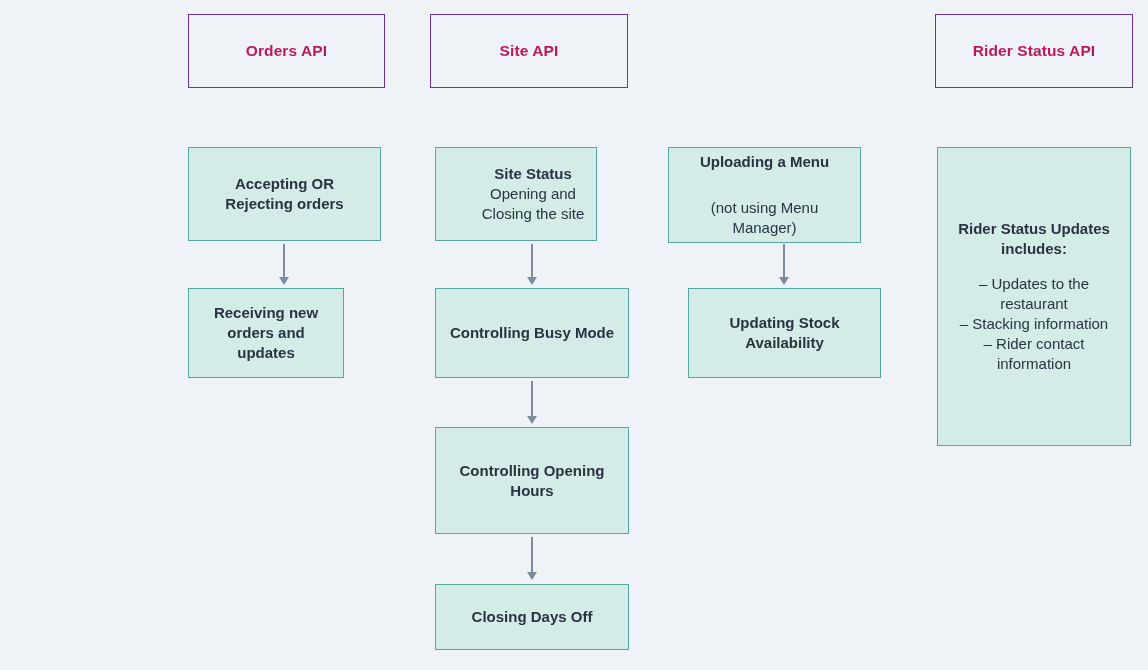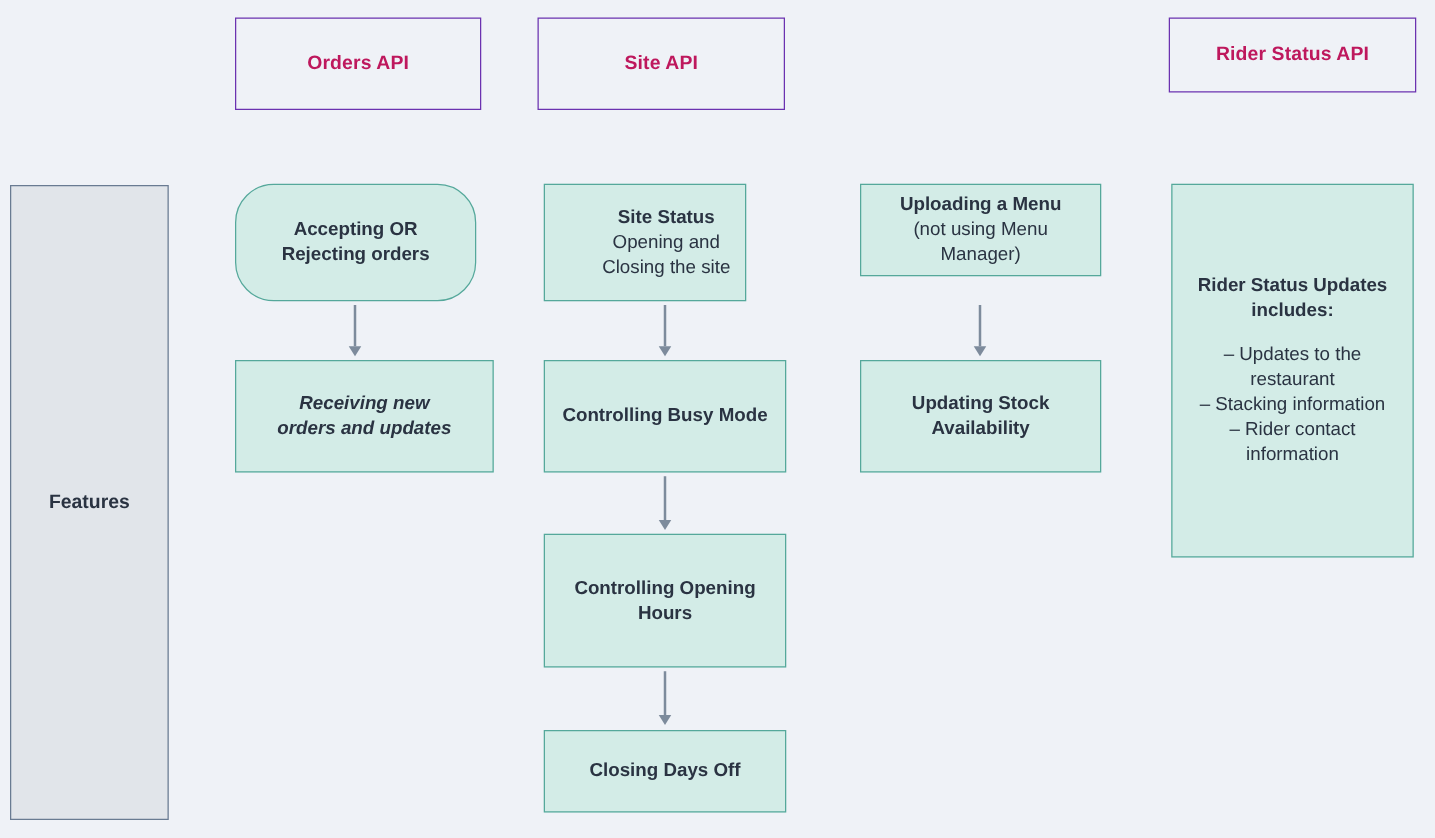--- a/index.html
+++ b/index.html
@@ -107,39 +107,36 @@
 
   <div class="box api-box" style="left:188px; top:14px; width:197px; height:74px;">
     <span>Orders API</span>
   </div>
 
   <div class="box api-box" style="left:430px; top:14px; width:198px; height:74px;">
     <span>Site API</span>
   </div>
 
 
-  <div class="box api-box" style="left:935px; top:14px; width:198px; height:60px;text-align:center;">
+  <div class="box api-box" style="left:935px; top:14px; width:198px; height:74px;text-align:center;">
     <span>Rider Status API</span>
   </div>
 
-  <div class="box features-panel" style="left:8px; top:148px; width:127px; height:508px;">
-    <span>Features</span>
-  </div>
 
-  <div class="box feature-box" style="left:188px; top:147px; width:193px; height:94px;border-radius:31px;">
+  <div class="box feature-box" style="left:188px; top:147px; width:193px; height:94px;">
     <span class="title">Accepting OR</span>
     <span class="title">Rejecting orders</span>
   </div>
 
   <div class="arrow" style="left:277px; top:244px; height:42px;">
     <div class="shaft" style="height:33px;"></div>
     <div class="head" style="top:33px;"></div>
   </div>
 
-  <div class="box feature-box" style="left:188px; top:288px; width:207px; height:90px;font-style:italic;">
+  <div class="box feature-box" style="left:188px; top:288px; width:156px; height:90px;">
     <span class="title">Receiving new</span>
     <span class="title">orders and updates</span>
   </div>
 
   <div class="box feature-box" style="left:435px; top:147px; width:162px; height:94px;padding-left:44px;">
     <span class="title">Site Status</span>
     <span class="sub">Opening and Closing the site</span>
   </div>
 
   <div class="arrow" style="left:525px; top:244px; height:42px;">
@@ -162,21 +159,21 @@
 
   <div class="arrow" style="left:525px; top:537px; height:44px;">
     <div class="shaft" style="height:35px;"></div>
     <div class="head" style="top:35px;"></div>
   </div>
 
   <div class="box feature-box" style="left:435px; top:584px; width:194px; height:66px;">
     <span class="title">Closing Days Off</span>
   </div>
 
-  <div class="box feature-box" style="left:688px; top:147px; width:193px; height:74px;">
+  <div class="box feature-box" style="left:668px; top:147px; width:193px; height:96px;justify-content:space-between;">
     <span class="title">Uploading a Menu</span>
     <span class="sub">(not using Menu Manager)</span>
   </div>
 
   <div class="arrow" style="left:777px; top:244px; height:42px;">
     <div class="shaft" style="height:33px;"></div>
     <div class="head" style="top:33px;"></div>
   </div>
 
   <div class="box feature-box" style="left:937px; top:147px; width:194px; height:299px;">

